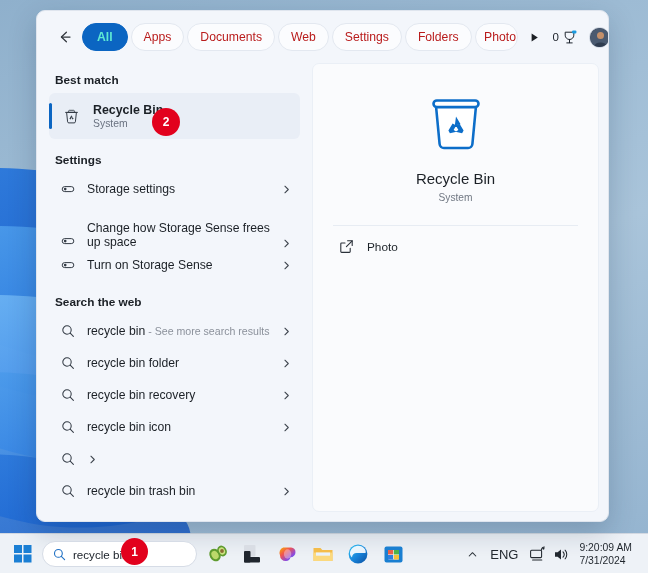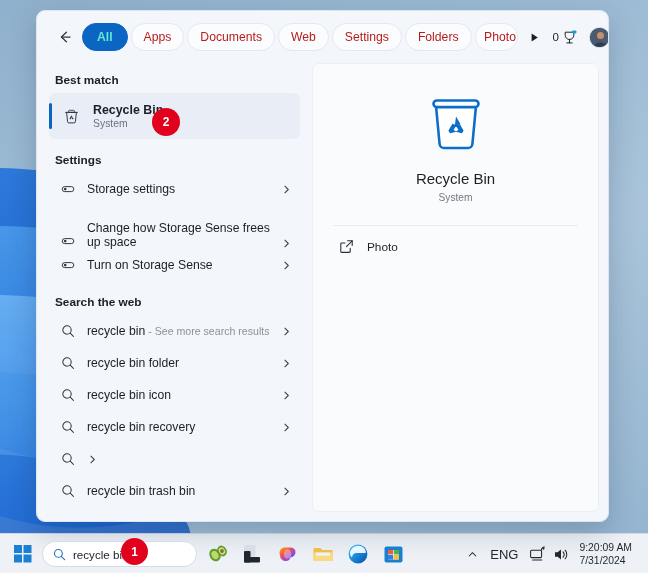--- a/index.html
+++ b/index.html
@@ -446,38 +446,38 @@
         </div>
 
         <div class="row">
           <div class="row-icon">
             <svg width="14" height="14" viewBox="0 0 14 14">
                 <circle cx="6" cy="6" r="4.2" fill="none" stroke="#333b45" stroke-width="1.05"></circle>
                 <path d="M9.2 9.2 L12.4 12.4" stroke="#333b45" stroke-width="1.05" stroke-linecap="round"></path>
               </svg>
           </div>
           <div class="row-text">
-            <div class="row-title"><span>recycle bin </span><span class="suffix-strong">icon</span></div>
+            <div class="row-title"><span>recycle bin </span><span class="suffix-strong">recovery</span></div>
           </div>
           <div class="chev">
             <svg width="11" height="11" viewBox="0 0 11 11">
                 <path d="M3.9 2.2 L7.3 5.5 L3.9 8.8" fill="none" stroke="currentColor" stroke-width="1.05" stroke-linecap="round" stroke-linejoin="round"></path>
               </svg>
           </div>
         </div>
 
         <div class="row">
           <div class="row-icon">
             <svg width="14" height="14" viewBox="0 0 14 14">
                 <circle cx="6" cy="6" r="4.2" fill="none" stroke="#333b45" stroke-width="1.05"></circle>
                 <path d="M9.2 9.2 L12.4 12.4" stroke="#333b45" stroke-width="1.05" stroke-linecap="round"></path>
               </svg>
           </div>
           <div class="row-text">
-            <div class="row-title"><span>recycle bin </span><span class="suffix-strong">recovery</span></div>
+            <div class="row-title"><span>recycle bin </span><span class="suffix-strong">icon</span></div>
           </div>
           <div class="chev">
             <svg width="11" height="11" viewBox="0 0 11 11">
                 <path d="M3.9 2.2 L7.3 5.5 L3.9 8.8" fill="none" stroke="currentColor" stroke-width="1.05" stroke-linecap="round" stroke-linejoin="round"></path>
               </svg>
           </div>
         </div>
 
         <div class="row">
           <div class="row-icon">

